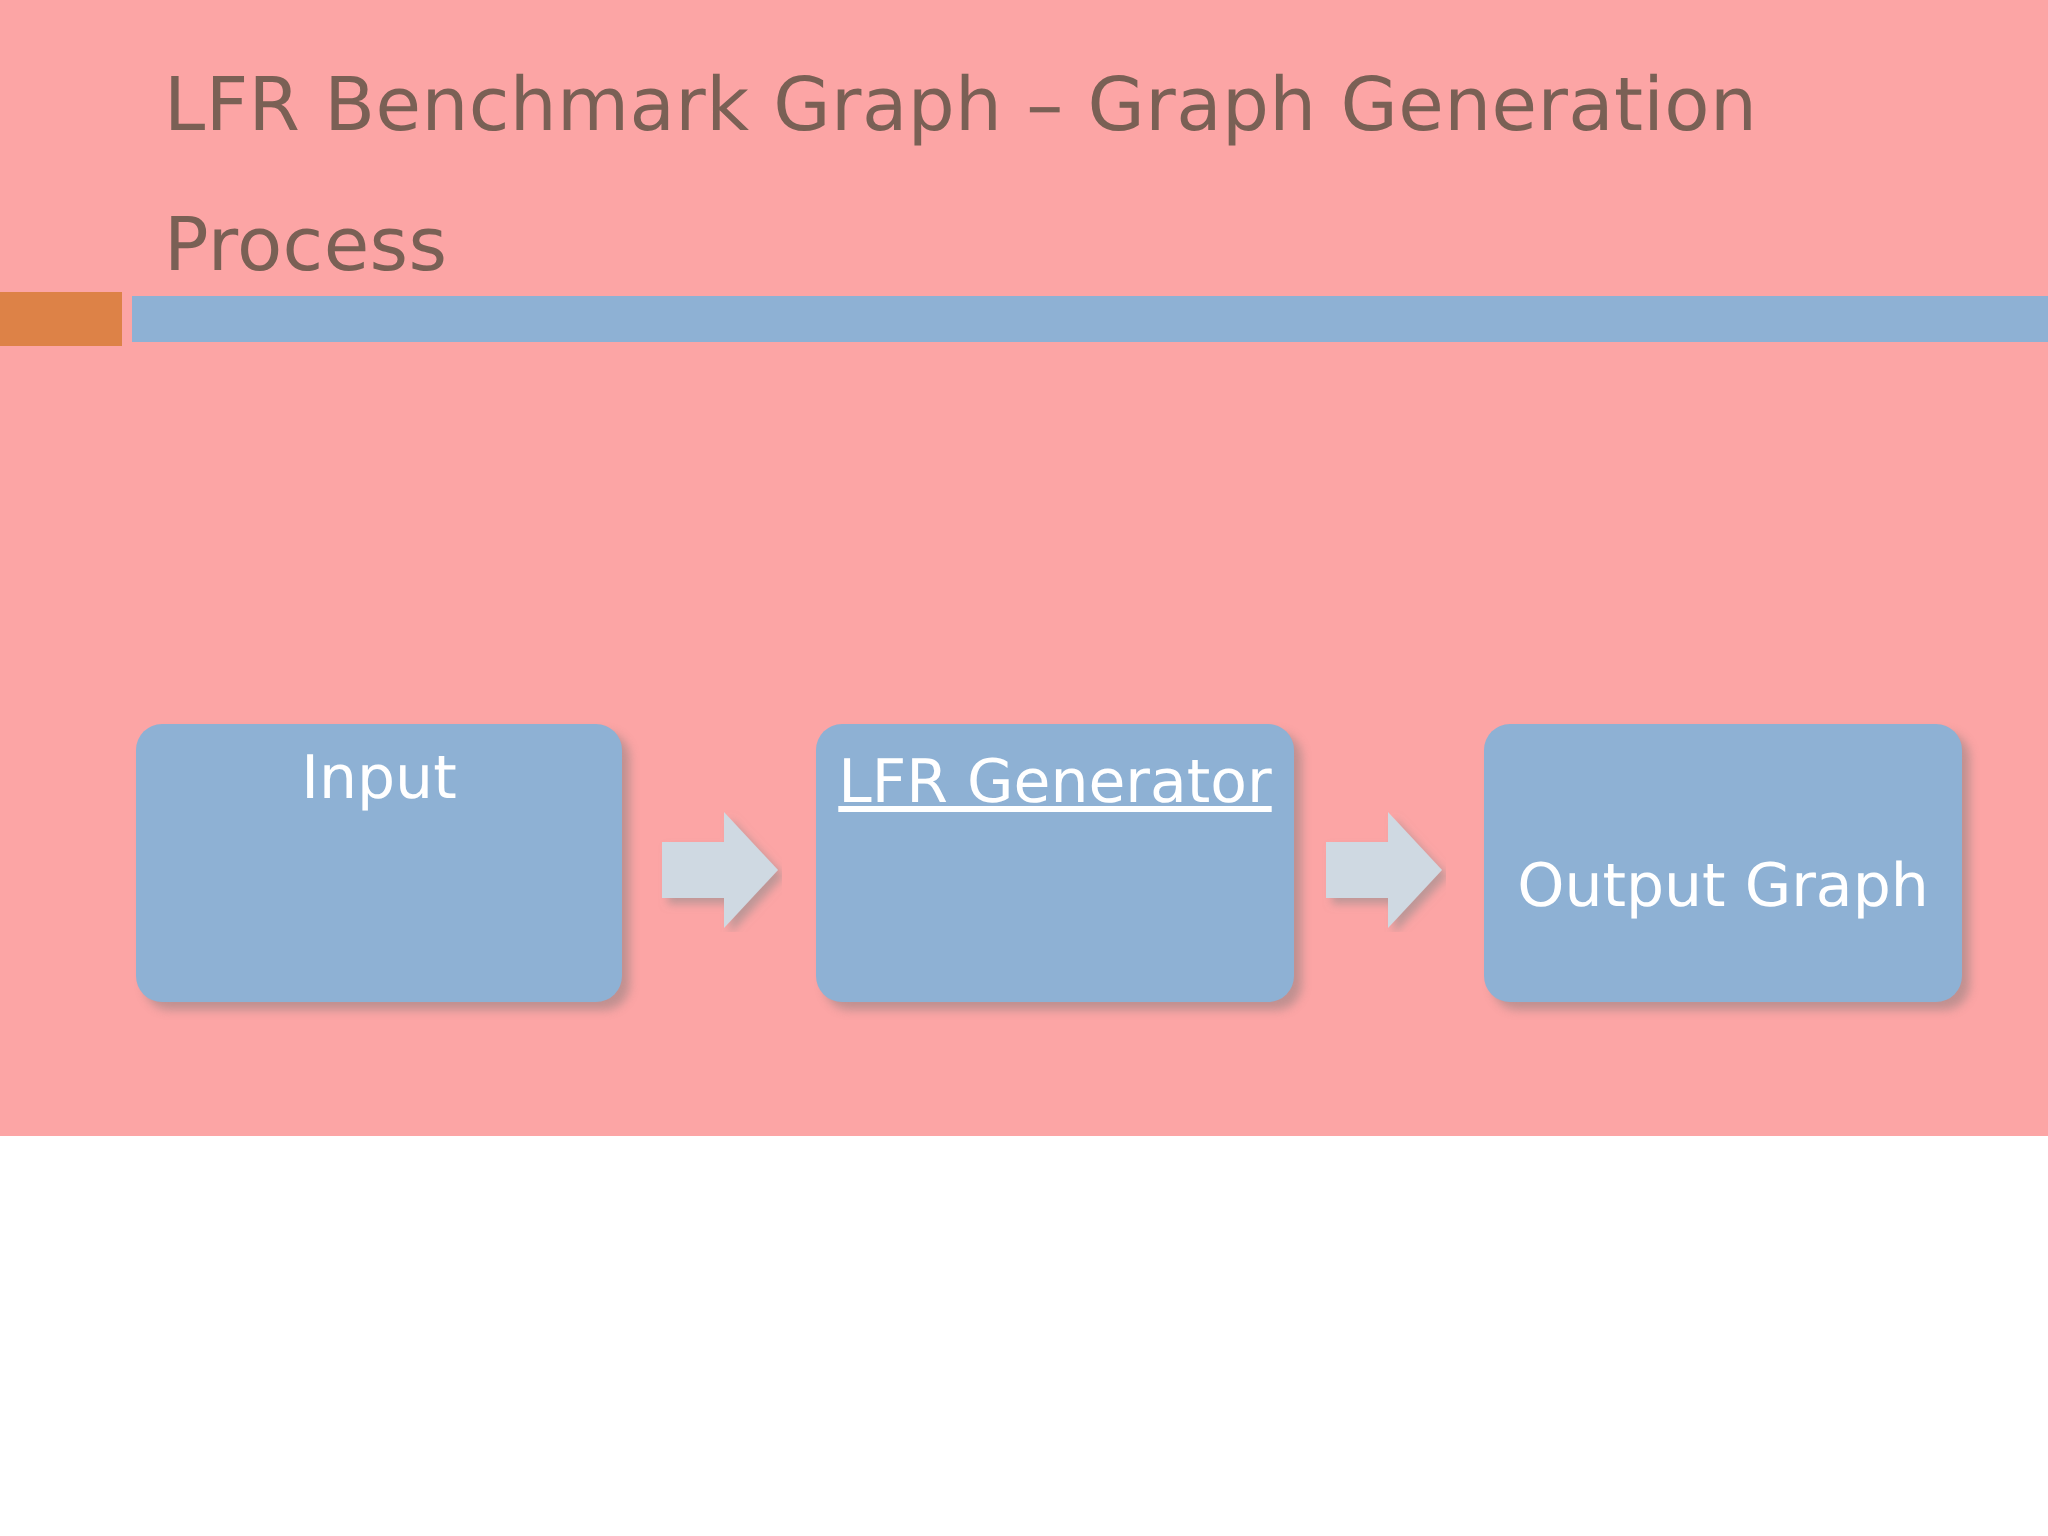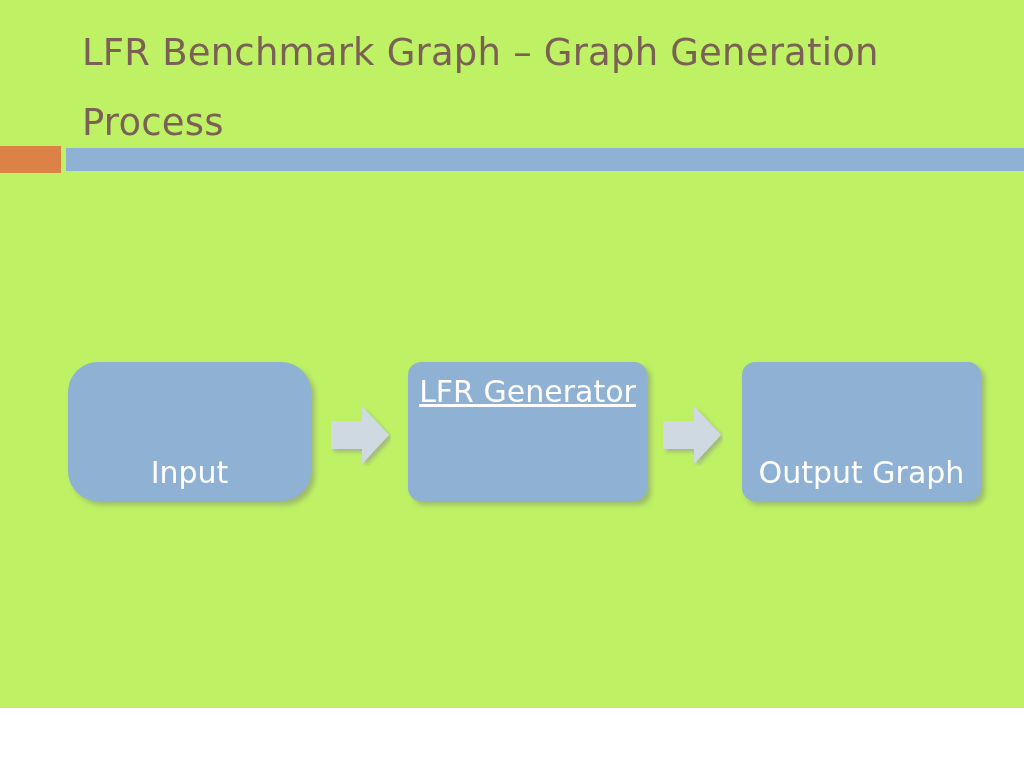--- a/index.html
+++ b/index.html
@@ -7,22 +7,22 @@
     margin: 0;
     padding: 0;
     background: #ffffff;
   }
   body {
     font-family: "Liberation Sans", sans-serif;
   }
   #slide {
     position: relative;
     width: 1024px;
-    height: 708px;
-    background: #bef264;
+    height: 568px;
+    background: #fca5a5;
     overflow: hidden;
   }
 
   
   .slide-title {
     position: absolute;
     left: 82px;
     top: 18px;
     width: 880px;
     font-family: "DejaVu Sans", "Liberation Sans", sans-serif;
@@ -71,41 +71,40 @@
     line-height: 44px;
     color: #FFFFFF;
     text-align: center;
     word-break: break-all;
     width: 100%;
   }
 
   #box-input {
     left: 68px;
     width: 243px;
-    align-items: flex-end;
-    border-radius: 30px;
+    align-items: flex-start;
   }
   #box-input .box-label {
     word-break: normal;
   }
 
   #box-generator {
     left: 408px;
     width: 239px;
     align-items: flex-start;
   }
   #box-generator .box-label {
     padding-top: 2px;
     text-decoration: underline;
   }
 
   #box-output {
     left: 742px;
     width: 239px;
-    align-items: flex-end;
+    align-items: center;
   }
   #box-output .box-label {
     padding-top: 24px;
     word-break: normal;
   }
 
   
   .flow-arrow {
     position: absolute;
     top: 404px;

